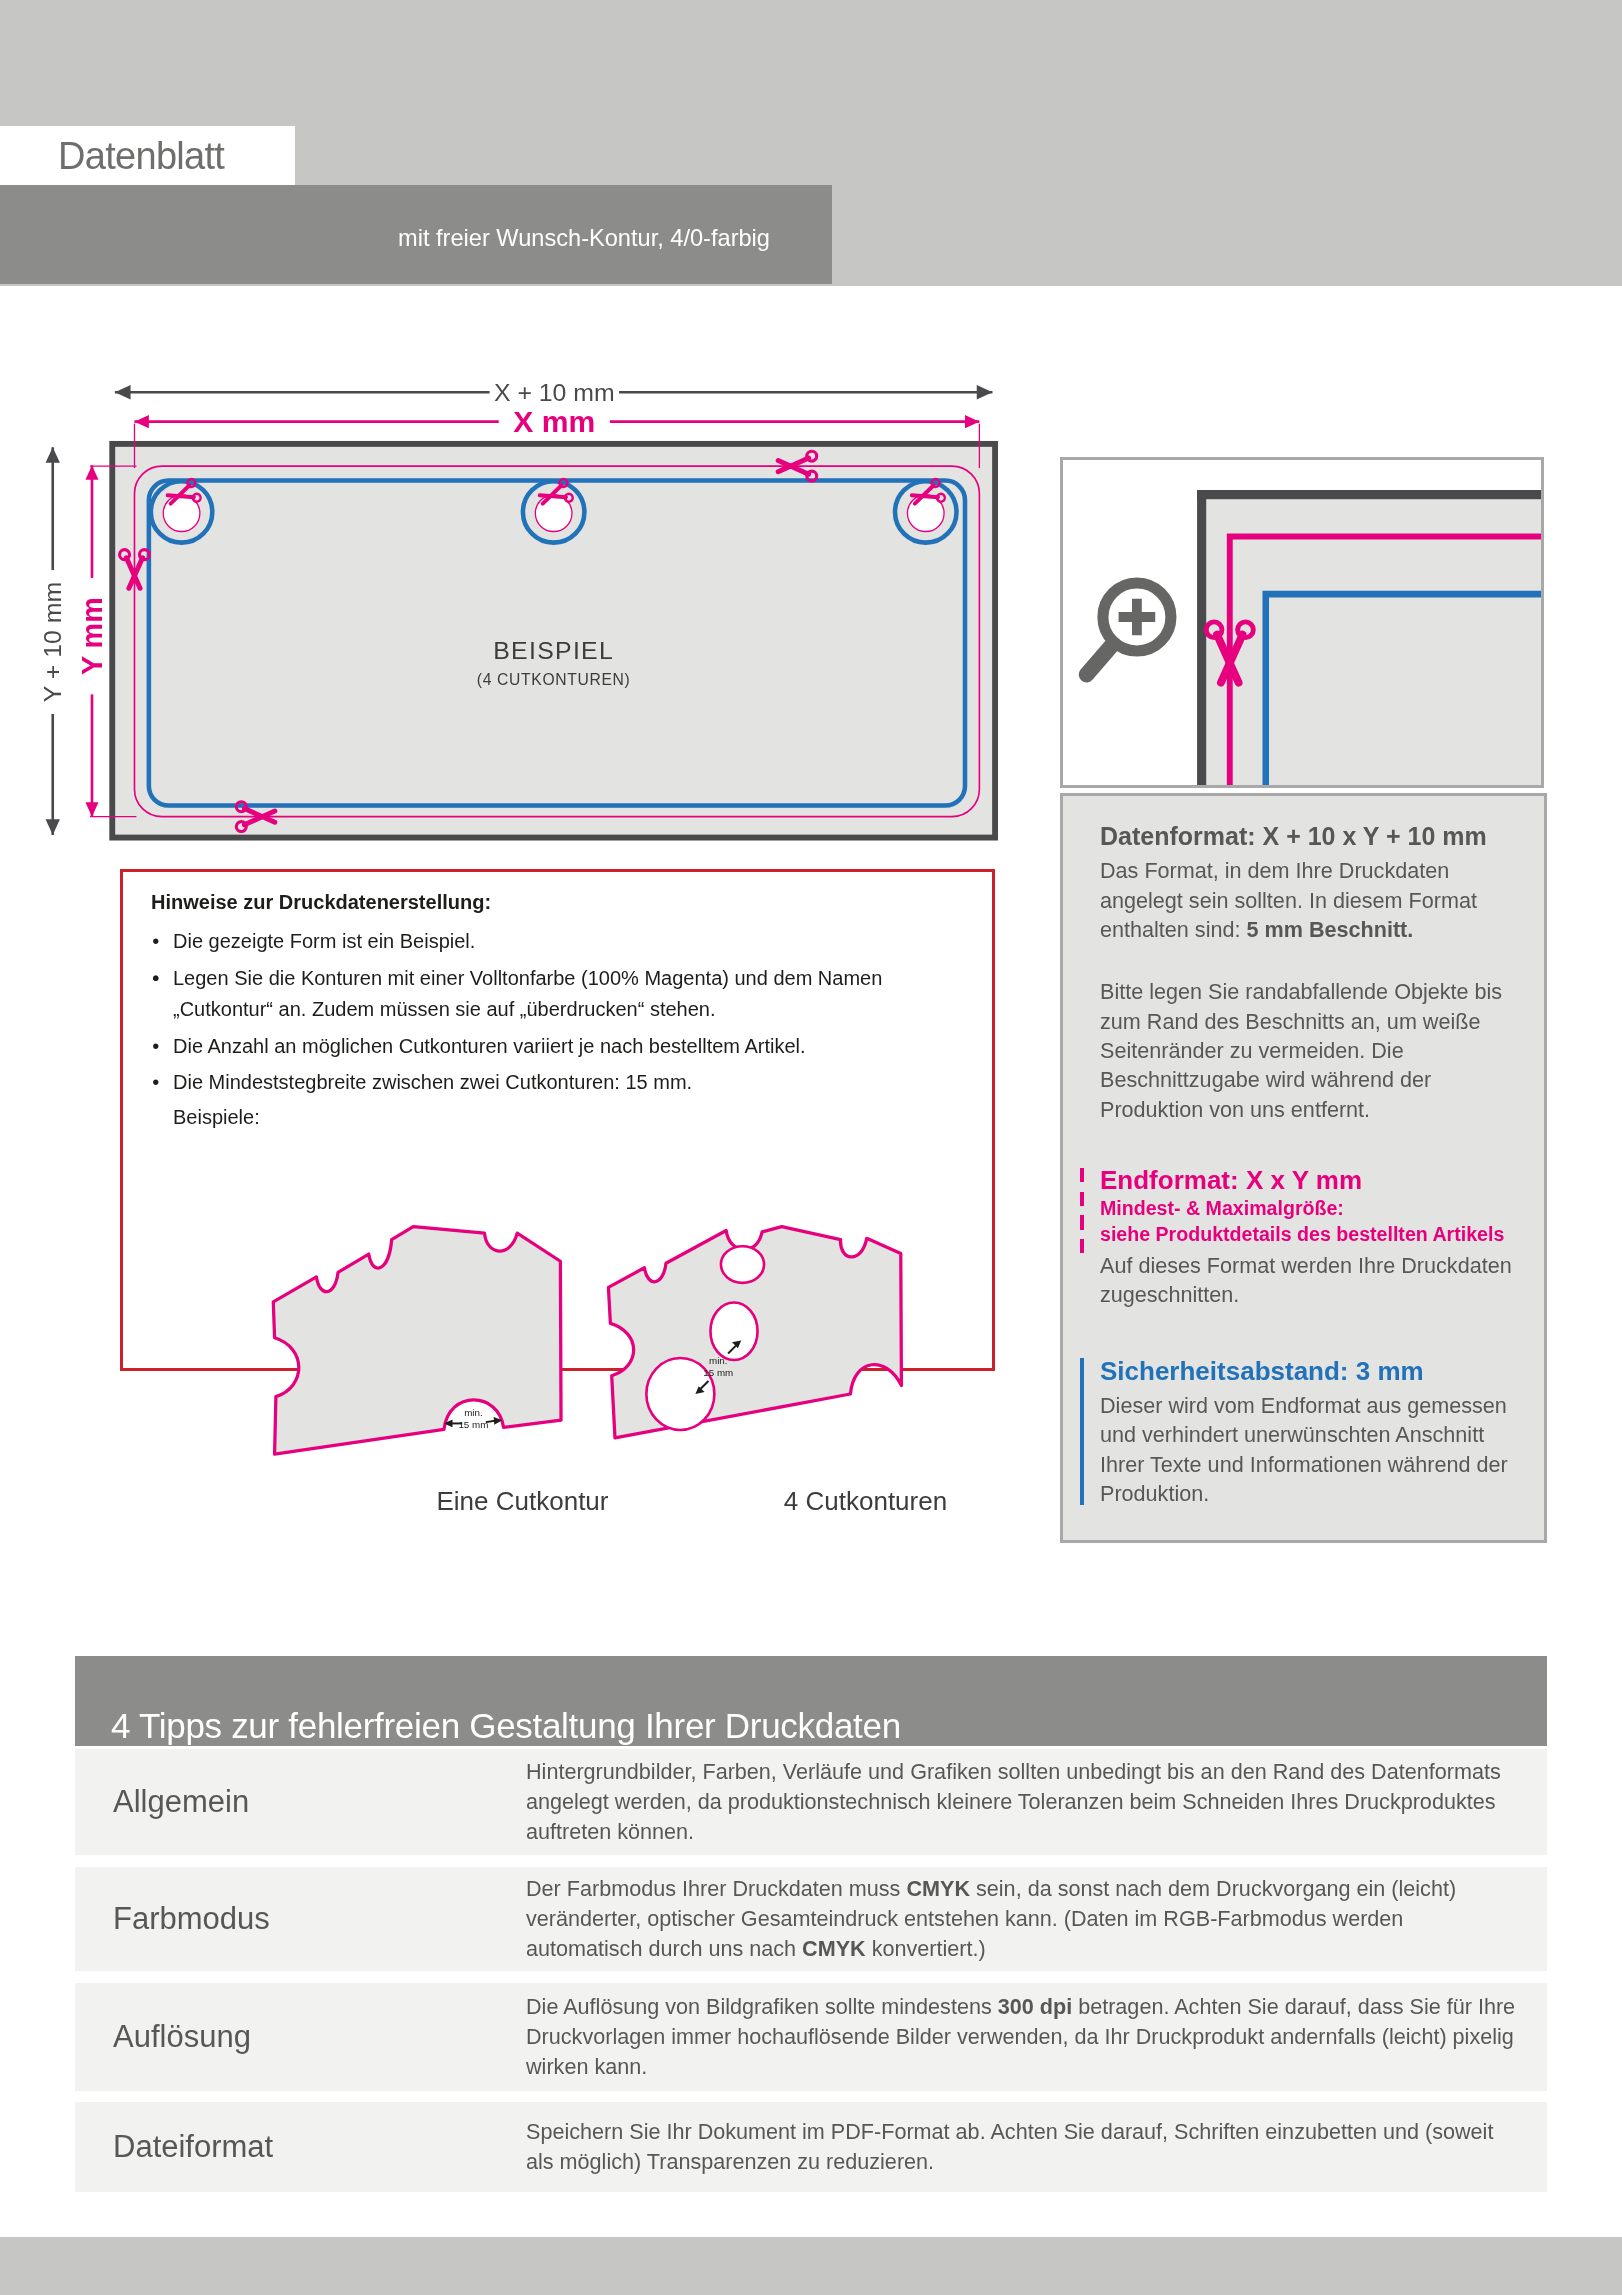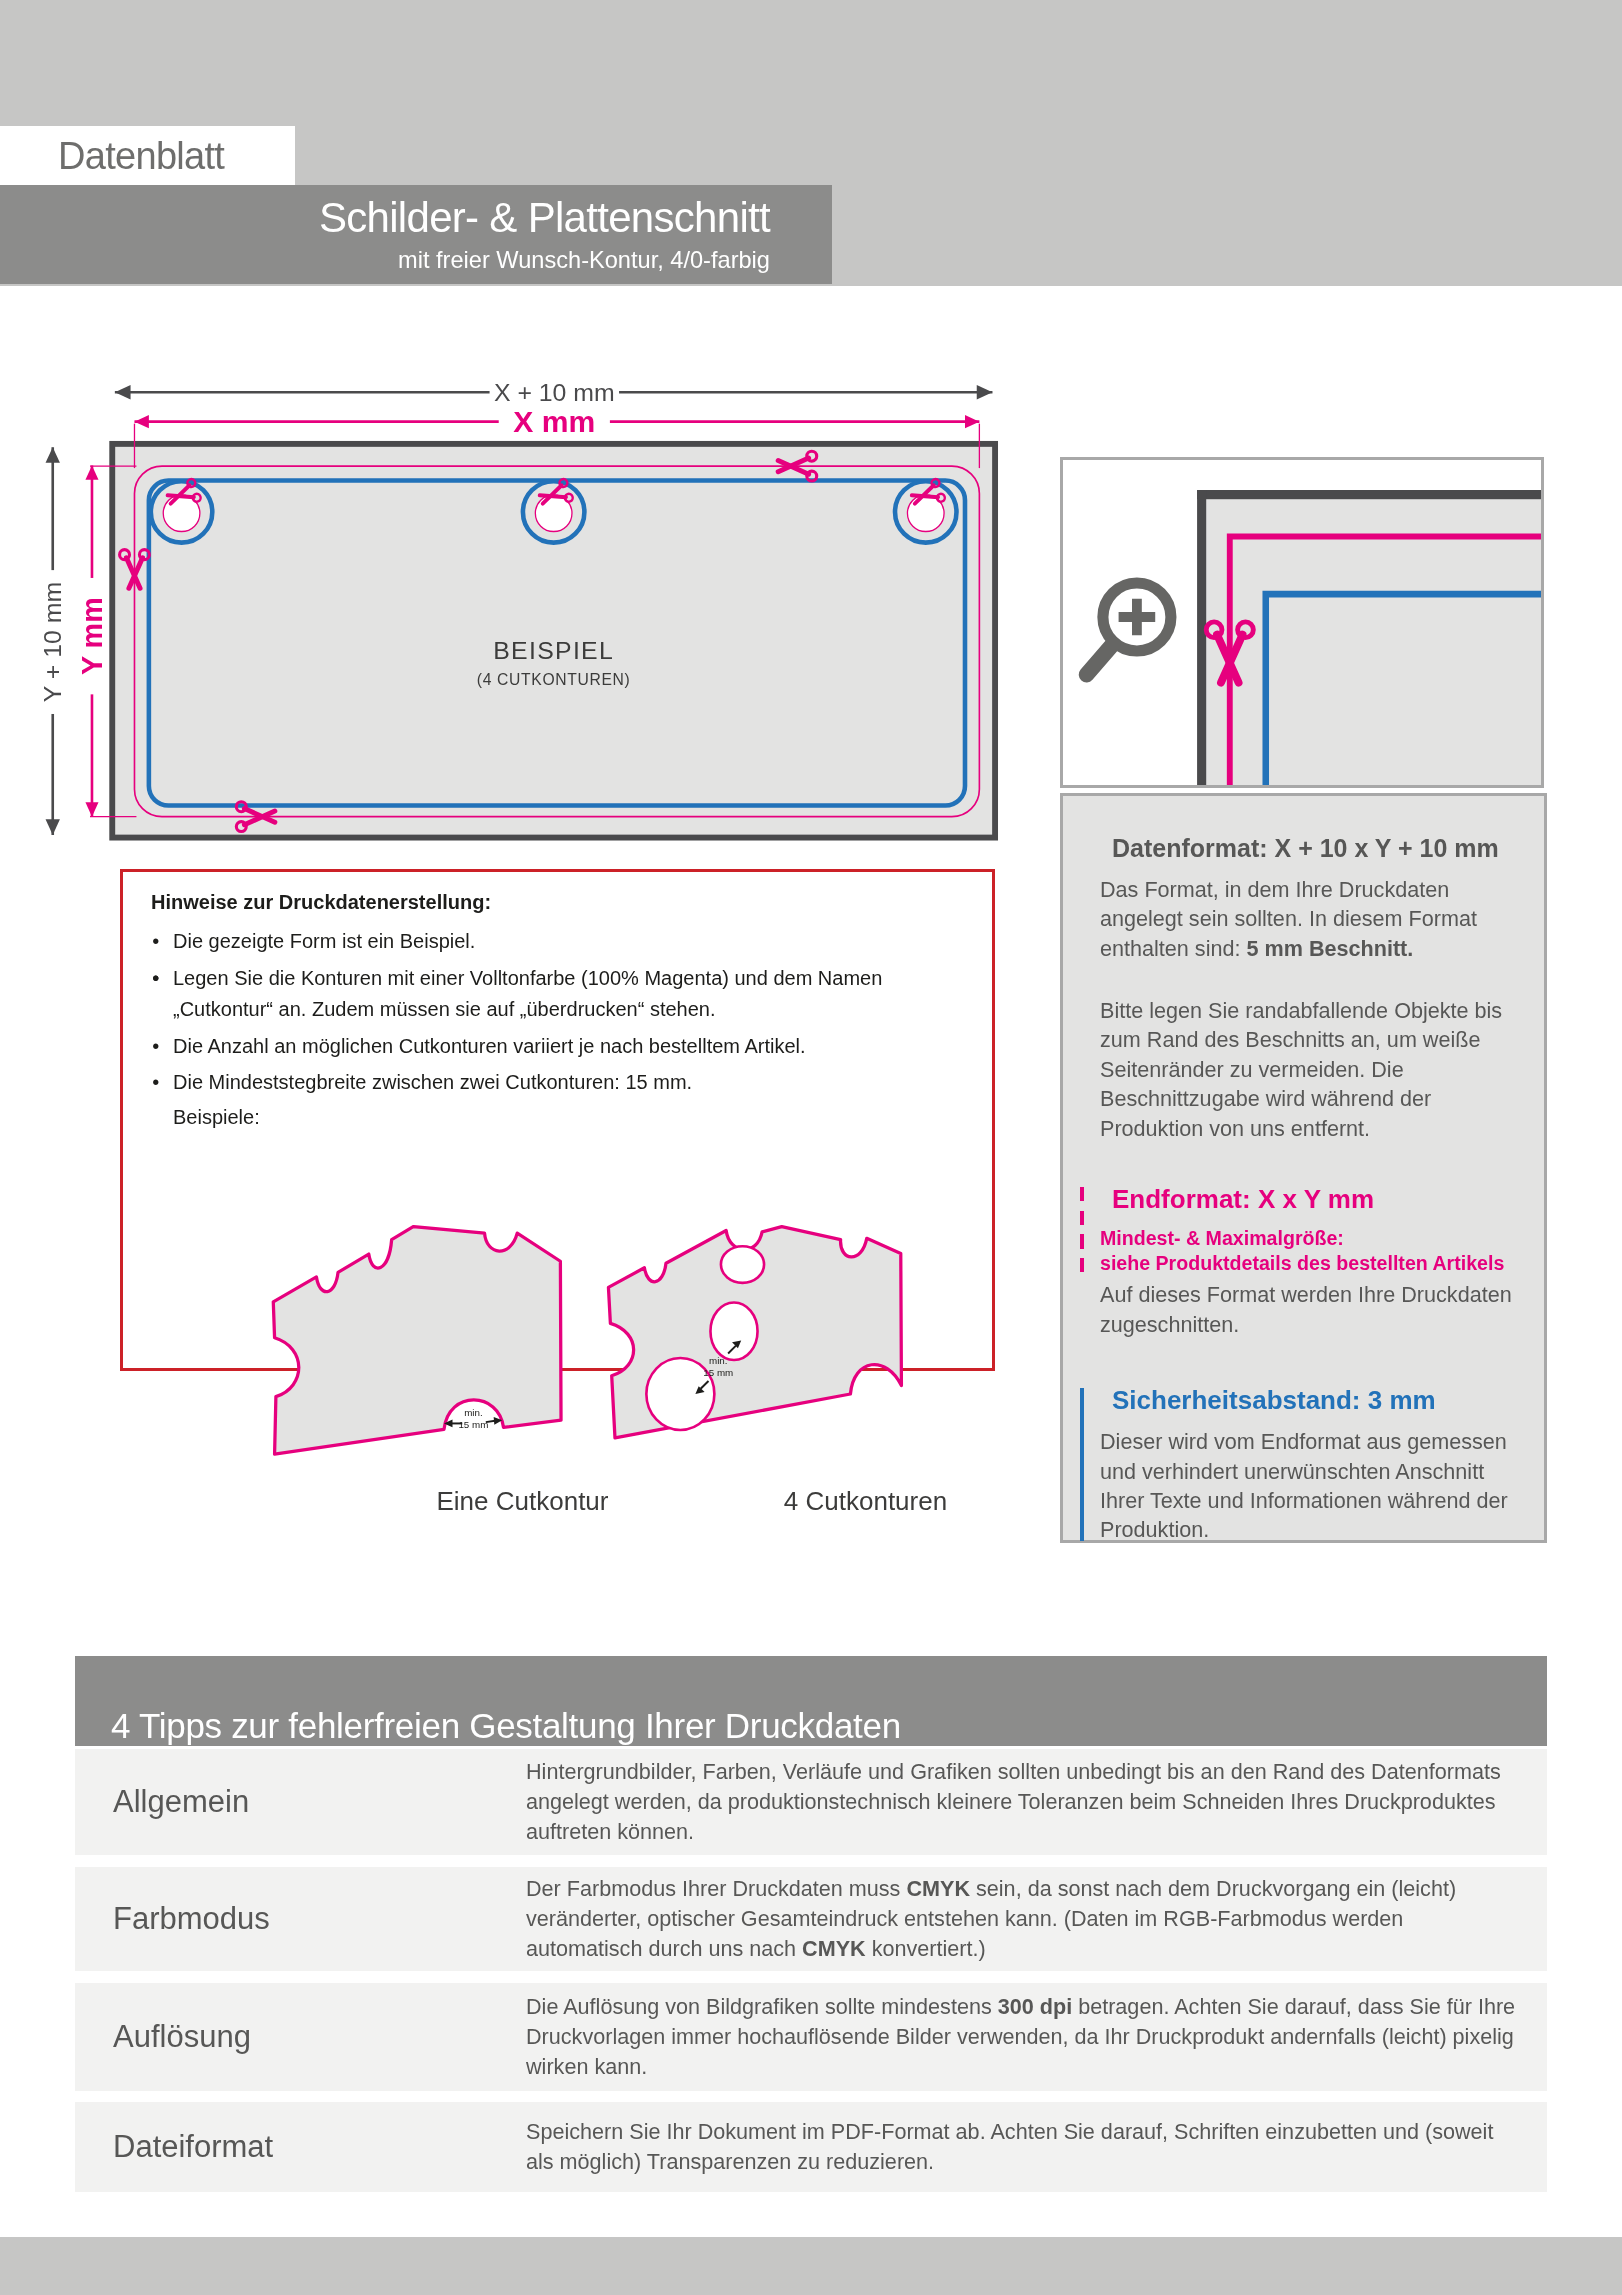--- a/index.html
+++ b/index.html
@@ -26,21 +26,21 @@
         font-size:20px;line-height:31px;color:#1d1d1b;max-width:805px;}
   .hinweise-box li .blt{position:absolute;left:1.3px;top:0;}
   .beispiele-label{margin:7.9px 0 0 50px;font-size:20px;color:#1d1d1b;}
   .shape-svg{position:absolute;}
   .shape-caption{position:absolute;width:275px;text-align:center;font-size:26px;color:#3c3c3b;}
   
   .detail-box{position:absolute;left:1060px;top:457px;width:484px;height:331px;background:#ffffff;
         border:3.3px solid #a8a8a8;box-sizing:border-box;overflow:hidden;}
   .info-panel{position:absolute;left:1060px;top:793px;width:487px;height:750px;background:#e3e3e2;
         border:3.3px solid #a8a8a8;box-sizing:border-box;padding:25px 26px 0 37px;}
-  .info-panel h3{margin:12px;font-size:25px;line-height:30px;font-weight:700;color:#575756;}
+  .info-panel h3{margin:0;font-size:25px;line-height:30px;font-weight:700;color:#575756;}
   .info-panel p{margin:5.2px 0 0 0;font-size:21.6px;line-height:29.4px;color:#575756;max-width:432px;}
   .info-panel .gap{height:27.5px;}
   .accent-block{position:relative;margin-top:41px;}
   .accent-block.blue-block{margin-top:46px;}
   .accent-line{position:absolute;left:-19.6px;top:2.6px;bottom:3.9px;width:3.9px;}
   .accent-line.dashed{background:repeating-linear-gradient(to bottom,#e6007e 0 14.4px,transparent 14.4px 23.6px);
         bottom:auto;height:92px;}
   .accent-line.solid{background:#2272b9;}
   .endformat-h{color:#e6007e !important;font-size:26px !important;}
   .endformat-sub{margin:1.3px 0 0 0 !important;font-size:19.6px !important;line-height:24px !important;
@@ -61,21 +61,20 @@
 </head>
 <body>
 
 <div class="page">
 
   <div class="top-band"></div>
   <div class="datenblatt-box">
     <span>Datenblatt</span>
   </div>
   <div class="title-box">
-    <h1>Schilder- &amp; Plattenschnitt</h1>
     <div class="subtitle">mit freier Wunsch-Kontur, 4/0-farbig</div>
   </div>
 
   <svg class="diagram" width="1021" height="497" viewBox="0 540 1560 760">
     <defs>
       <g id="scissors" fill="none">
         <line x1="-13" y1="22" x2="9" y2="-27" stroke-width="8" stroke-linecap="round"></line>
         <line x1="13" y1="22" x2="-9" y2="-27" stroke-width="8" stroke-linecap="round"></line>
         <circle cx="-16" cy="27" r="8" stroke-width="5"></circle>
         <circle cx="16" cy="27" r="8" stroke-width="5"></circle>

